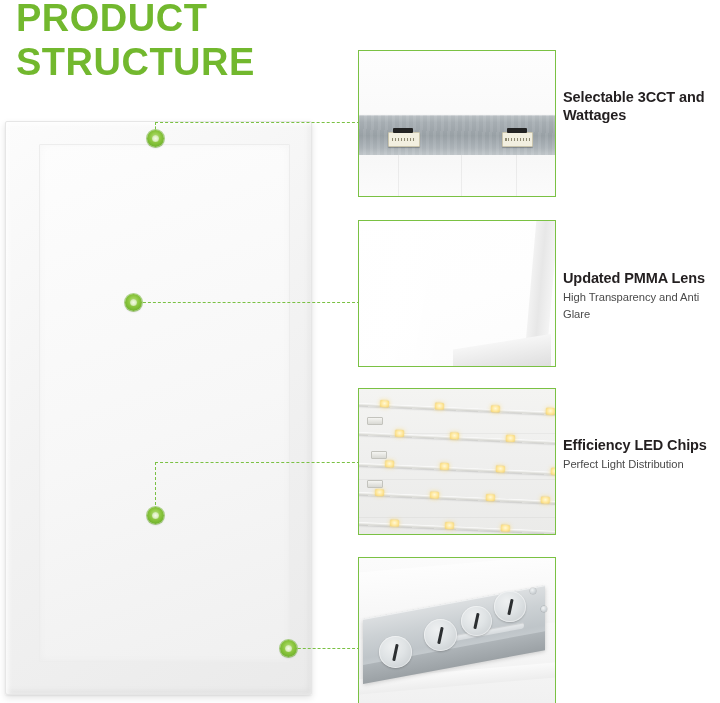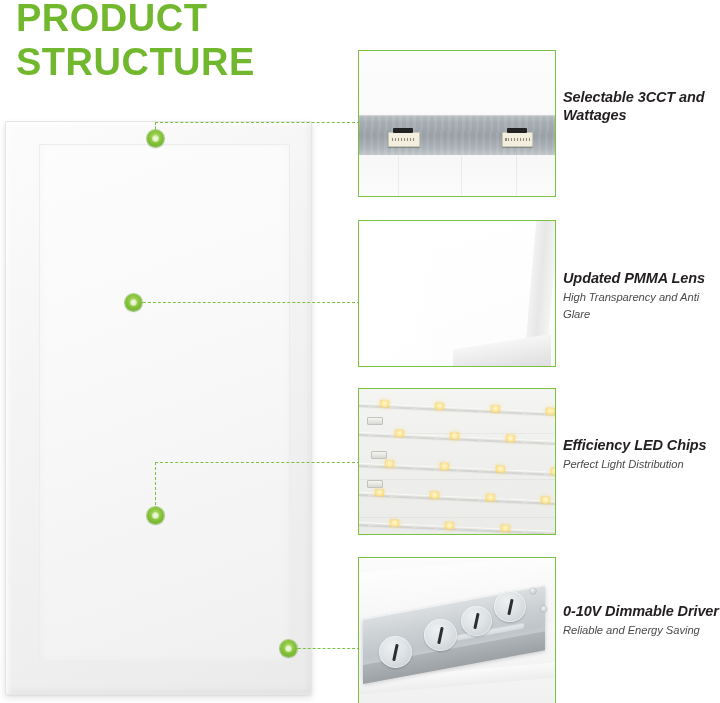--- a/index.html
+++ b/index.html
@@ -172,21 +172,21 @@
     background:radial-gradient(circle at 38% 34%,#f0f2f3 0%,#d2d7da 55%,#aeb4b8 100%);
     box-shadow:0 0 0 .5px rgba(0,0,0,.16);
   }
   .drv-rail{
     position:absolute;left:0;right:0;height:10%;
     background:linear-gradient(180deg,#fafafa 0%,#ededed 100%);
     transform:skewY(-5deg);
   }
 
   
-  .callout{position:absolute;left:563px;width:158px;font-style:italic;}
+  .callout{position:absolute;left:563px;width:158px;}
   .callout .head{
     color:#231f20;font-size:14.5px;font-weight:bold;line-height:18px;
     letter-spacing:-.1px;
   }
   .callout .sub{
     color:#4a4a4a;font-size:11.2px;font-weight:normal;line-height:17px;
     margin-top:2px;letter-spacing:-.05px;
   }
 </style>
 </head>
@@ -309,18 +309,14 @@
   <div class="callout" style="top:269px;">
     <div class="head">Updated PMMA Lens</div>
     <div class="sub">High Transparency and Anti Glare</div>
   </div>
 
   <div class="callout" style="top:436px;">
     <div class="head">Efficiency LED Chips</div>
     <div class="sub">Perfect Light Distribution</div>
   </div>
 
-  <div class="callout" style="top:602px;">
-    <div class="head">0-10V Dimmable Driver</div>
-    <div class="sub">Reliable and Energy Saving</div>
-  </div>
 
 </div>
 
 </body></html>

